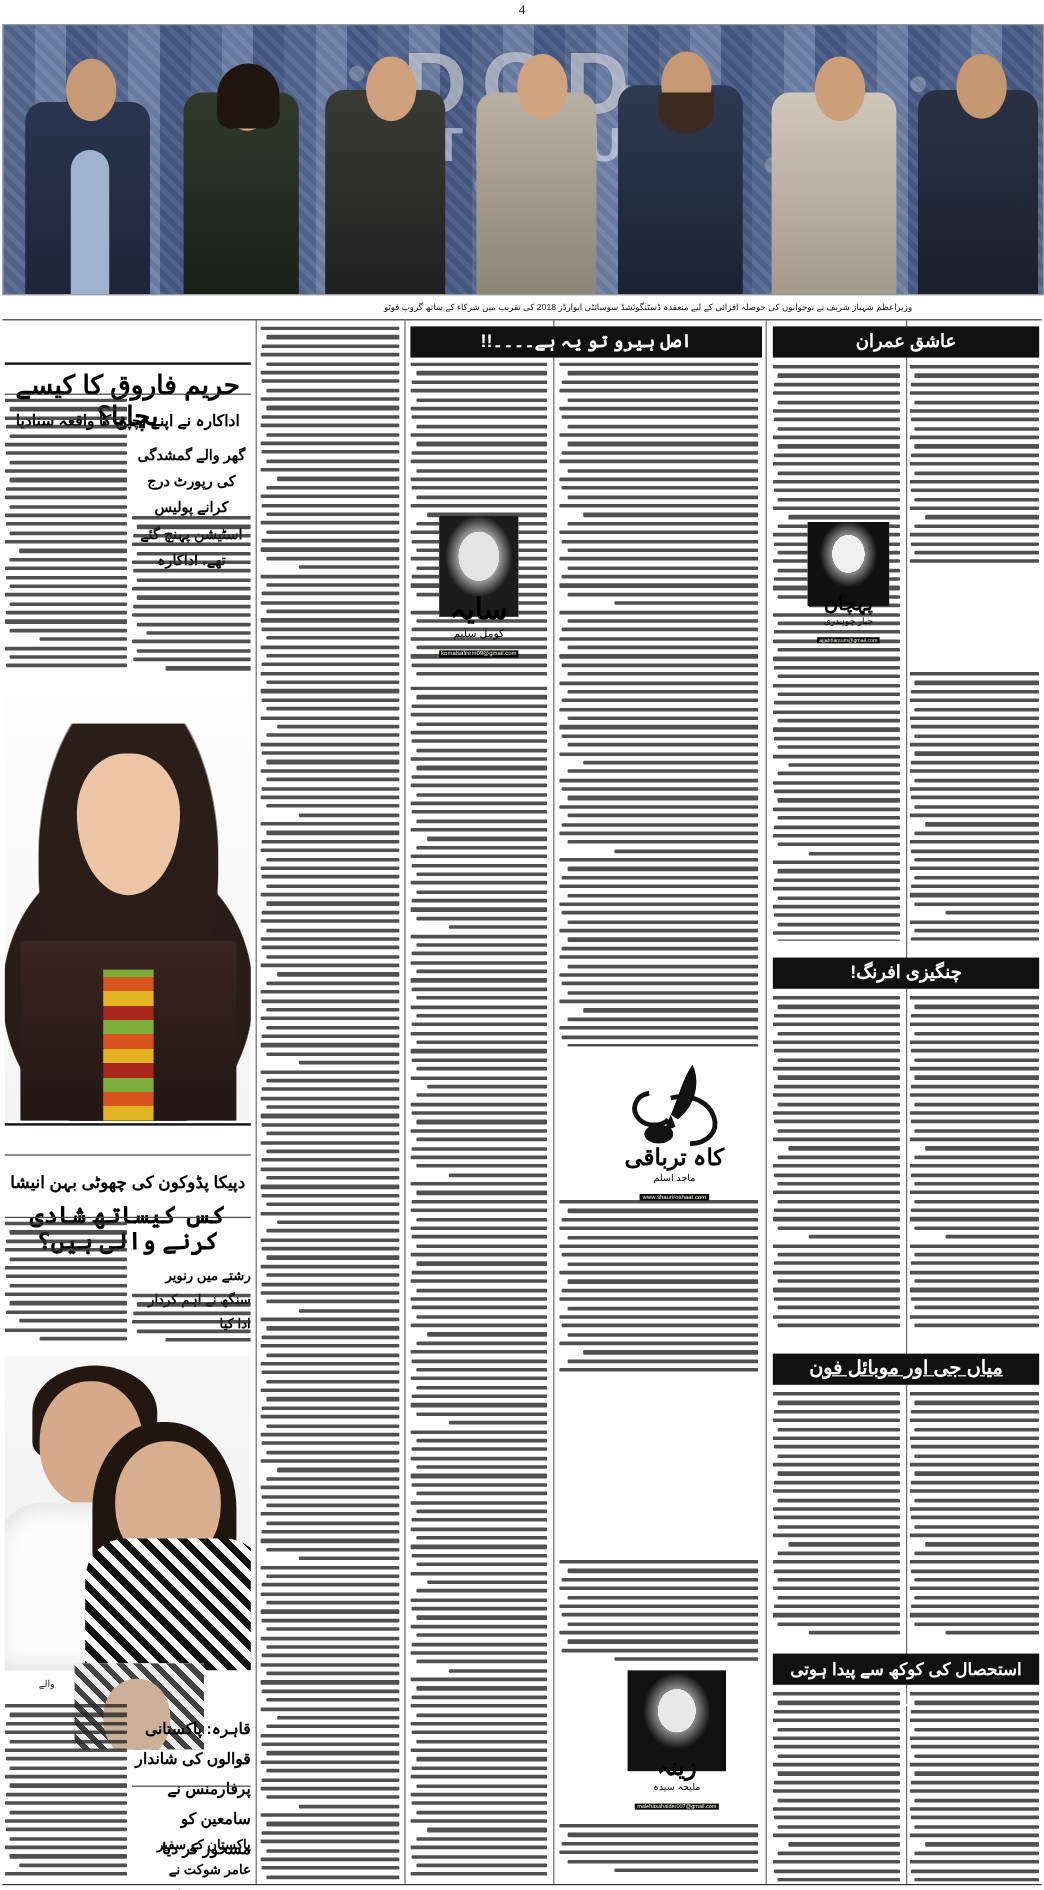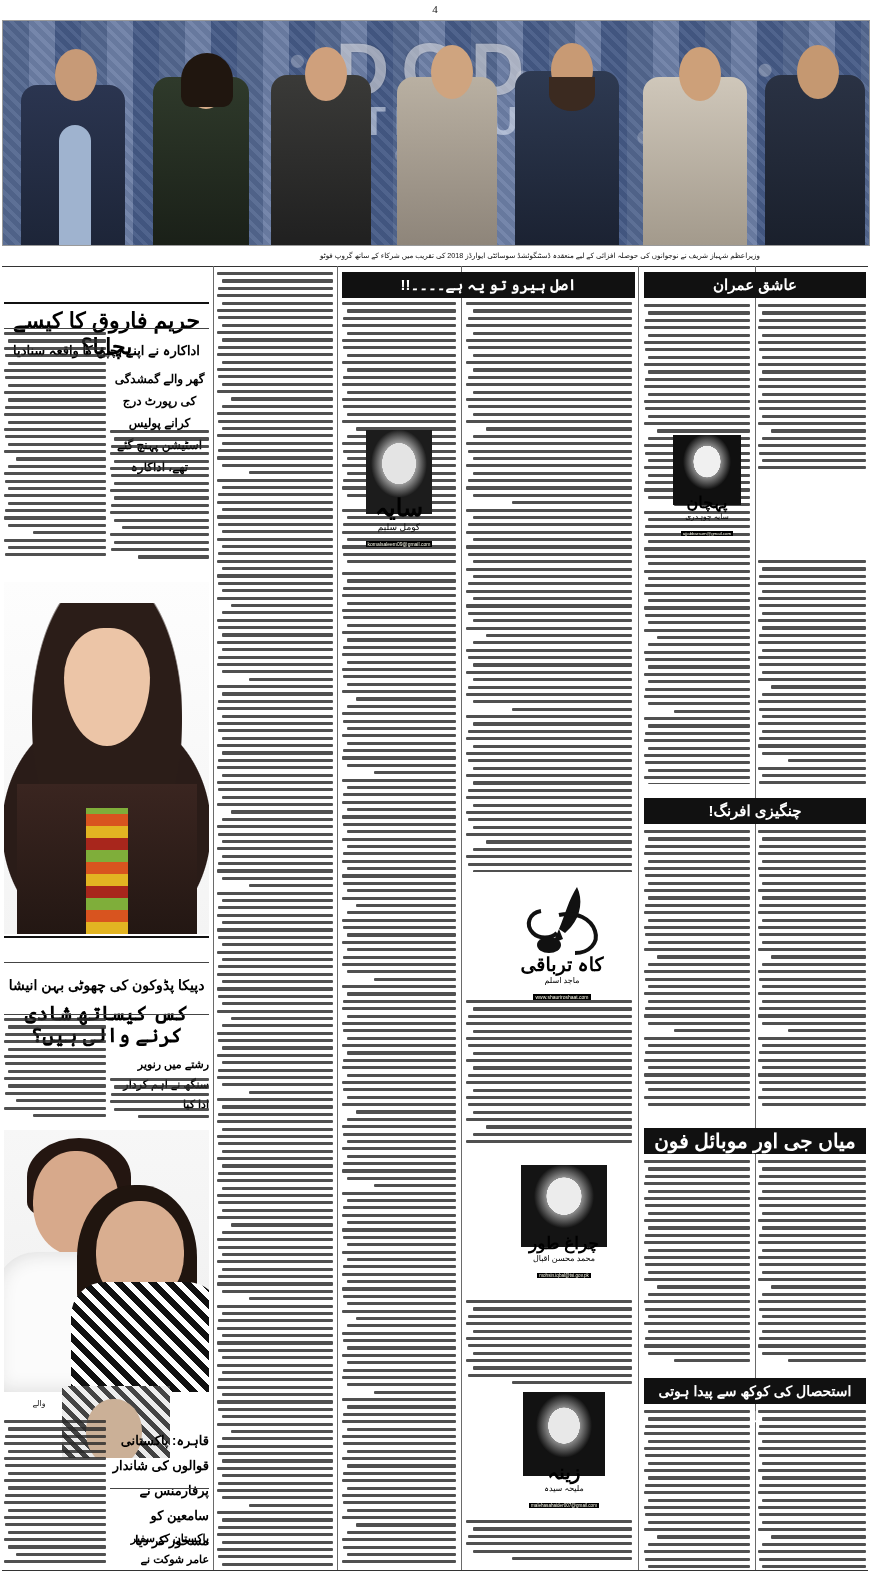--- a/index.html
+++ b/index.html
@@ -787,26 +787,20 @@
     <div class="ln s2"></div>
       <div class="ln s1"></div>
       <div class="ln s3"></div>
       <div class="ln s2"></div>
     <div class="ln s1"></div>
       <div class="ln s4"></div>
       <div class="ln s2"></div>
       <div class="ln s1"></div>
   </div>
 
-  <div class="badge" style="left:494px;top:1165px;width:140px;">
-    <div class="photo" style="width:86px;height:82px;background-image:radial-gradient(ellipse 30px 32px at 50% 38%,#ececec 0 58%,#8e8e8e 59%,#141414 100%);"></div>
-    <div class="bname" style="font-size:17px;margin-top:-14px;">چراغ طور</div>
-    <div class="bsub" style="font-size:8px;">محمد محسن اقبال</div>
-    <div class="bmail" style="font-size:4.6px;margin-top:1px;">mohsin.iqbal@tsi.gov.pk</div>
-  </div>
 
   <div class="txtcol urdu" style="left:466px;top:1300px;width:166px;height:86px;font-size:6px;">
     <div class="ln s1"></div>
       <div class="ln s2"></div>
       <div class="ln s3"></div>
       <div class="ln s1"></div>
     <div class="ln s2"></div>
       <div class="ln s1"></div>
       <div class="ln s3"></div>
       <div class="ln s2"></div>
@@ -925,21 +919,21 @@
       <div class="ln s1"></div>
     <div class="ln s3"></div>
       <div class="ln s2"></div>
       <div class="ln s1"></div>
       <div class="ln s5"></div>
   </div>
 
   <div class="badge" style="left:660px;top:435px;width:94px;">
     <div class="photo" style="width:68px;height:70px;background-image:radial-gradient(ellipse 24px 28px at 50% 38%,#f0f0f0 0 56%,#8a8a8a 57%,#101010 100%);"></div>
     <div class="bname" style="font-size:16px;margin-top:-12px;">پہچان</div>
-    <div class="bsub" style="font-size:7.5px;">سایہ چوہدری</div>
+    <div class="bsub" style="font-size:7.5px;">جبار چوہدری</div>
     <div class="bmail" style="font-size:4.4px;margin-top:1px;">ajjabbarsum@gmail.com</div>
   </div>
   <div class="txtcol urdu" style="left:758px;top:560px;width:108px;height:224px;font-size:6px;">
     <div class="ln s1"></div>
       <div class="ln s2"></div>
       <div class="ln s3"></div>
       <div class="ln s1"></div>
     <div class="ln s2"></div>
       <div class="ln s1"></div>
       <div class="ln s3"></div>
@@ -1047,21 +1041,21 @@
       <div class="ln s1"></div>
     <div class="ln s2"></div>
       <div class="ln s1"></div>
       <div class="ln s3"></div>
       <div class="ln s2"></div>
     <div class="ln s1"></div>
       <div class="ln s2"></div>
 
   </div>
 
-  <div class="blk-head" style="position:absolute;left:644px;top:1128px;width:222px;height:26px;line-height:26px;font-size:20px;">میاں جی اور موبائل فون</div>
+  <div class="blk-head" style="position:absolute;left:644px;top:1128px;width:222px;height:26px;line-height:26px;font-size:16px;text-decoration:underline;">میاں جی اور موبائل فون</div>
   <div class="txtcol urdu" style="left:644px;top:1160px;width:106px;height:205px;font-size:6px;">
     <div class="ln s1"></div>
       <div class="ln s2"></div>
       <div class="ln s3"></div>
       <div class="ln s1"></div>
     <div class="ln s2"></div>
       <div class="ln s1"></div>
       <div class="ln s3"></div>
       <div class="ln s2"></div>
     <div class="ln s1"></div>

